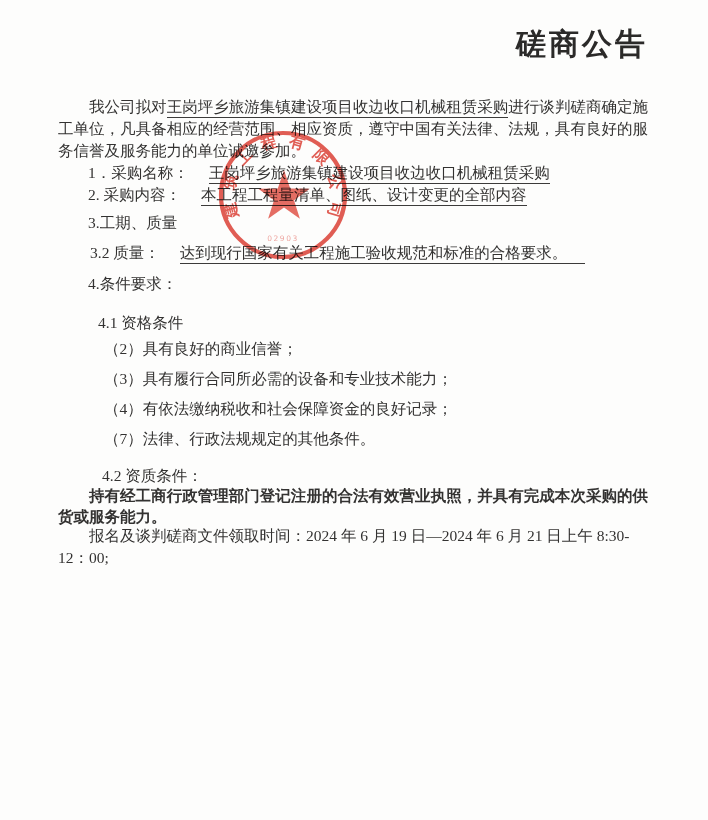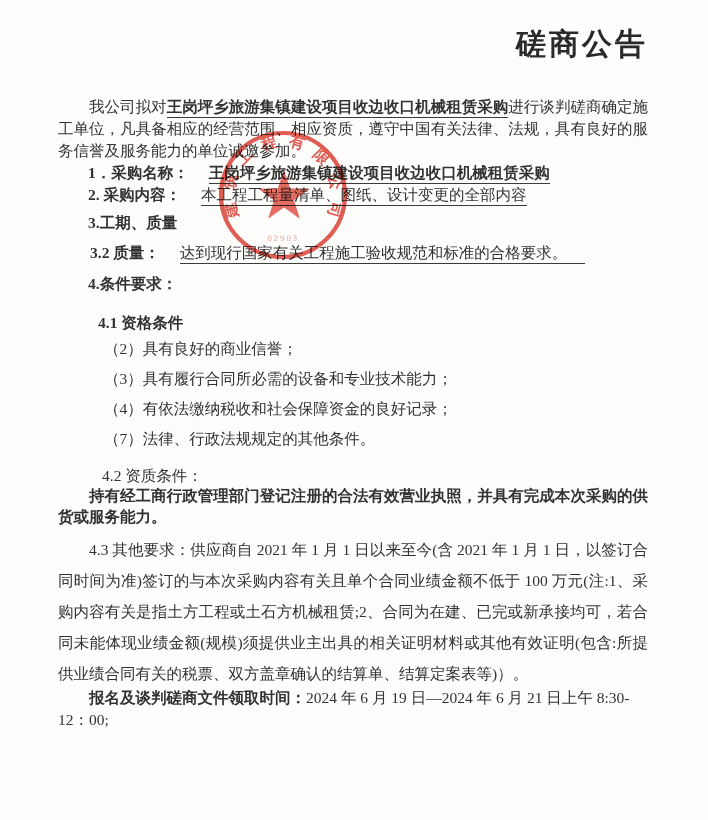--- a/index.html
+++ b/index.html
@@ -28,21 +28,21 @@
     margin-top:34px;
     line-height:22px;
     text-indent:2em;
     text-align:justify;
   }
   .line { line-height:22px; }
   .ind1 { padding-left:30px; }
   .ind2 { padding-left:32px; }
   .ind3 { padding-left:40px; }
   .ind4 { padding-left:44px; }
-  .b { font-weight:bold; }
+  .b { font-weight:normal; }
   .u { border-bottom:1px solid #3c3b3a; padding-bottom:1.5px; }
   .tail { padding-right:18px; }
   .gap { margin-right:20px; }
   #s3h  { margin-top:6px; }
   #s31  { margin-top:5px; }
   #s32  { margin-top:8px; }
   #s4h  { margin-top:9px; }
   #s41h { margin-top:17px; }
   .quals { margin-top:4px; }
   .qual { line-height:22px; padding-left:46px; margin-bottom:8px; }
@@ -90,21 +90,20 @@
   <div class="quals">
     <div class="qual">（2）具有良好的商业信誉；</div>
     <div class="qual">（3）具有履行合同所必需的设备和专业技术能力；</div>
     <div class="qual">（4）有依法缴纳税收和社会保障资金的良好记录；</div>
     <div class="qual">（7）法律、行政法规规定的其他条件。</div>
   </div>
 
   <div id="s42h" class="line ind4">4.2 资质条件：</div>
   <p id="s42p">持有经工商行政管理部门登记注册的合法有效营业执照，并具有完成本次采购的供货或服务能力。</p>
 
-  <p id="s43p"><span>4.3 其他要求：</span><span>供应商自 2021 年 1 月 1 日以来至今(含 2021 年 1 月 1 日，以签订合同时间为准)签订的与本次采购内容有关且单个合同业绩金额不低于 100 万元(注:1、采购内容有关是指土方工程或土石方机械租赁;2、合同为在建、已完或新承接均可，若合同未能体现业绩金额(规模)须提供业主出具的相关证明材料或其他有效证明(包含:所提供业绩合同有关的税票、双方盖章确认的结算单、结算定案表等)）。</span></p>
 
   <p class="footer"><span class="b">报名及谈判磋商文件领取时间：</span><span>2024 年 6 月 19 日—2024 年 6 月 21 日上午 8:30-12：00;</span></p>
 
   <svg class="stamp" viewBox="0 0 140 140" width="140" height="140" xmlns="http://www.w3.org/2000/svg">
     <defs>
       <path id="arcPath" d="M 27.6,94.5 A 49,49 0 1 1 112.4,94.5" fill="none"></path>
     </defs>
     <circle cx="70" cy="70" r="62" fill="none" stroke="#dd4237" stroke-width="4.2"></circle>
     <text font-size="15.5" font-weight="bold" fill="#dd4237" font-family="Liberation Serif, DejaVu Serif, serif">
       <textPath href="#arcPath" startOffset="4" textLength="197" lengthAdjust="spacing">建筑工程有限公司</textPath>

